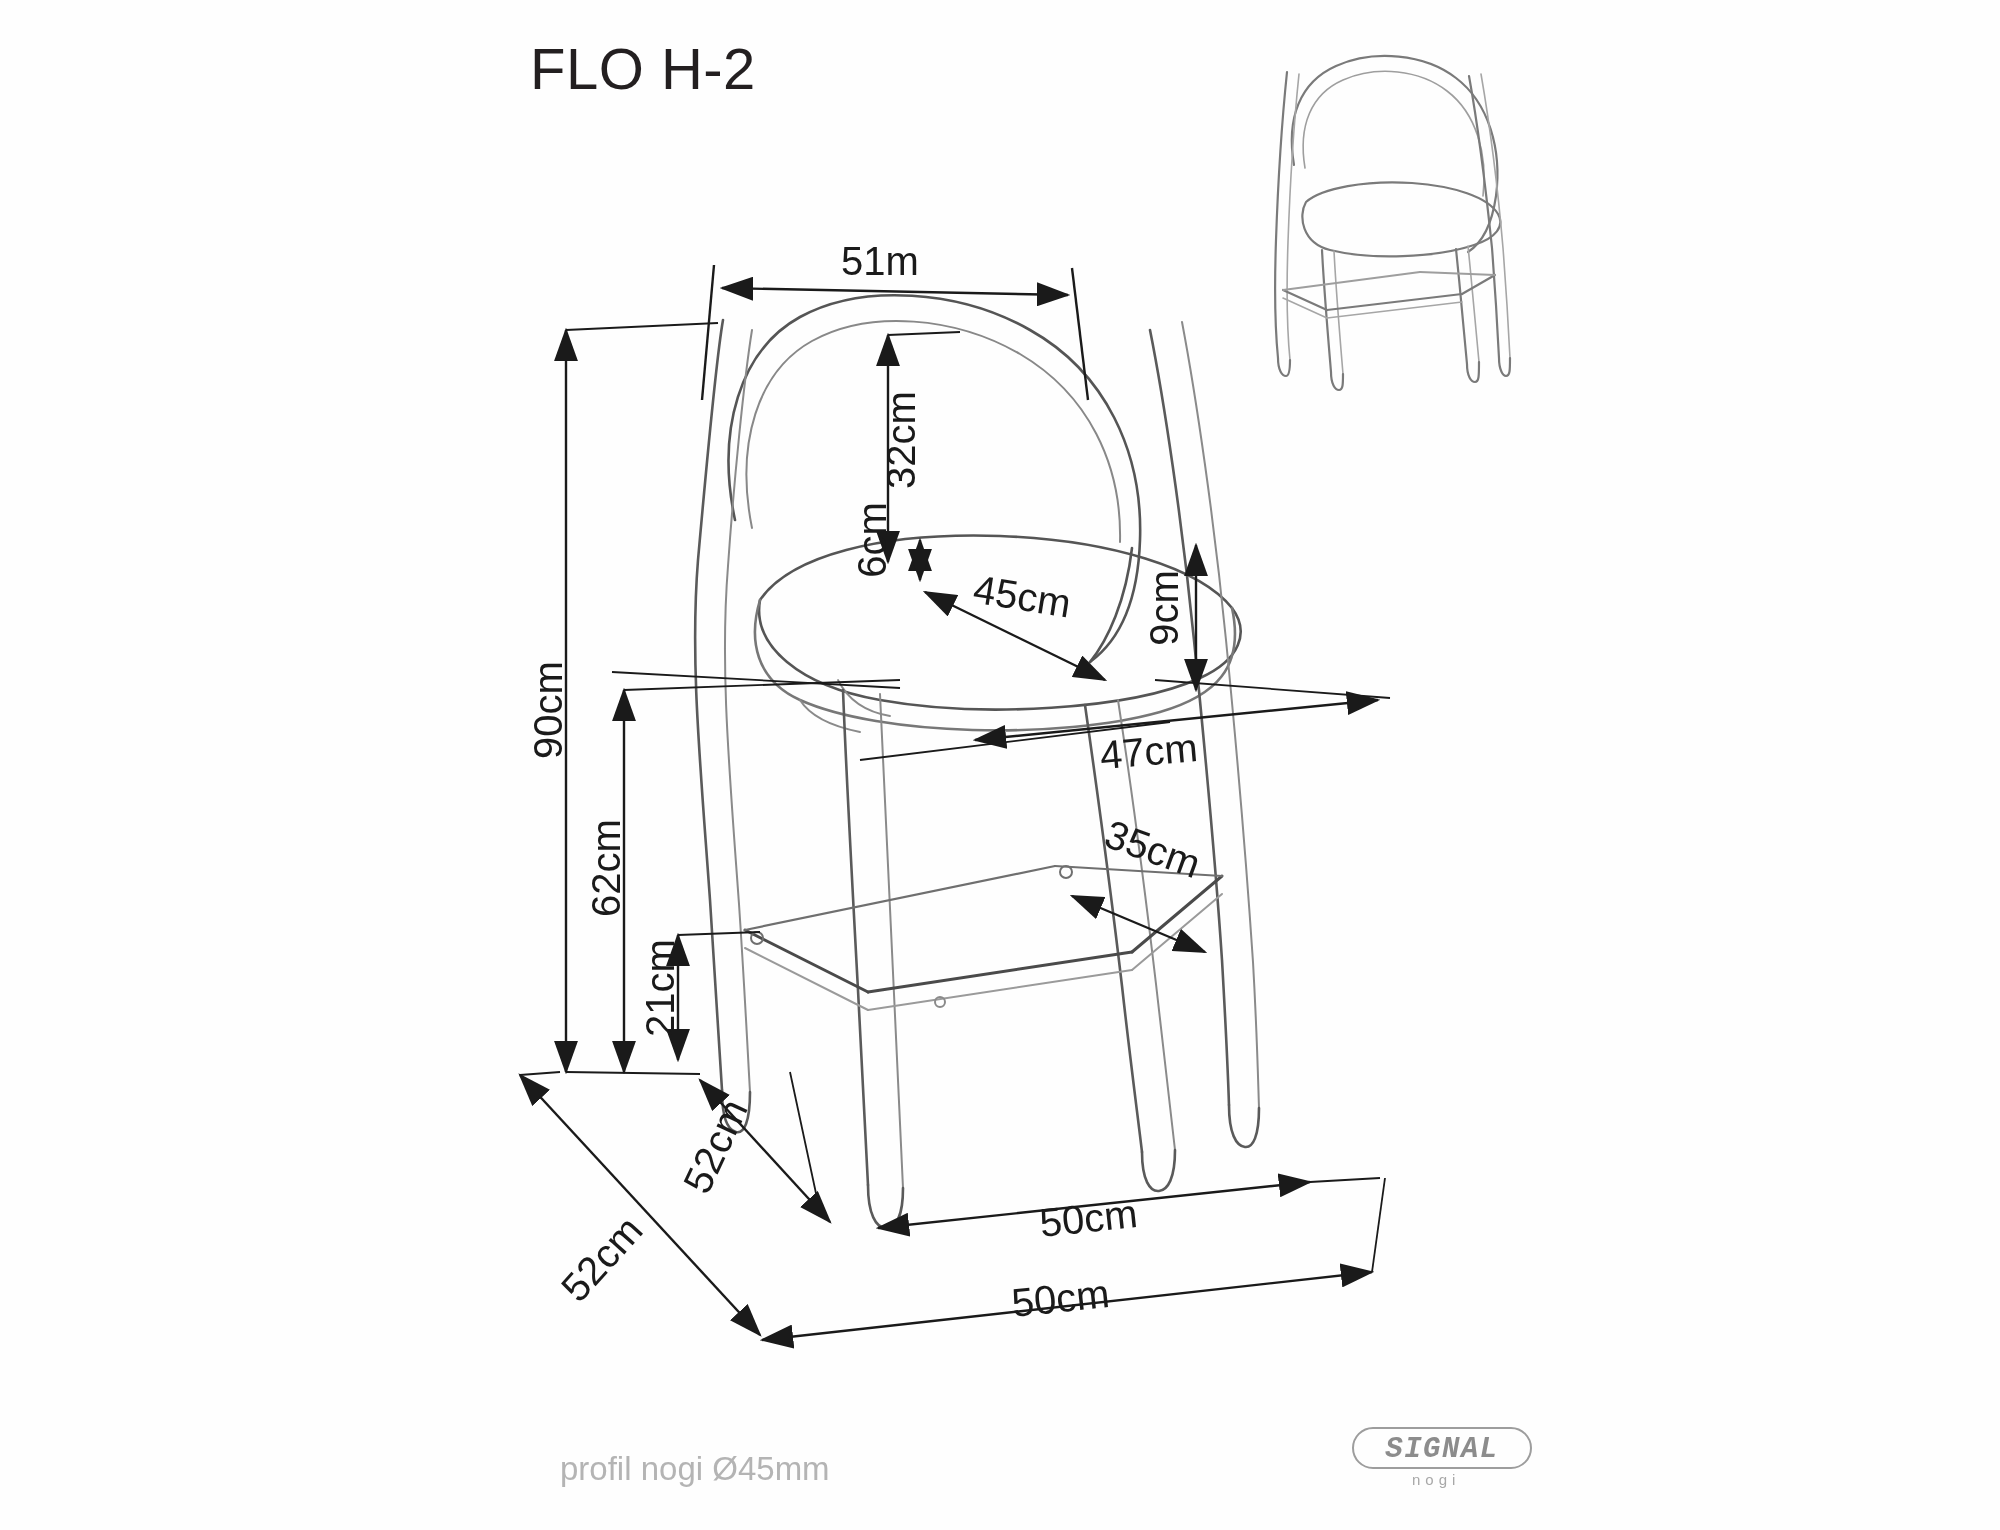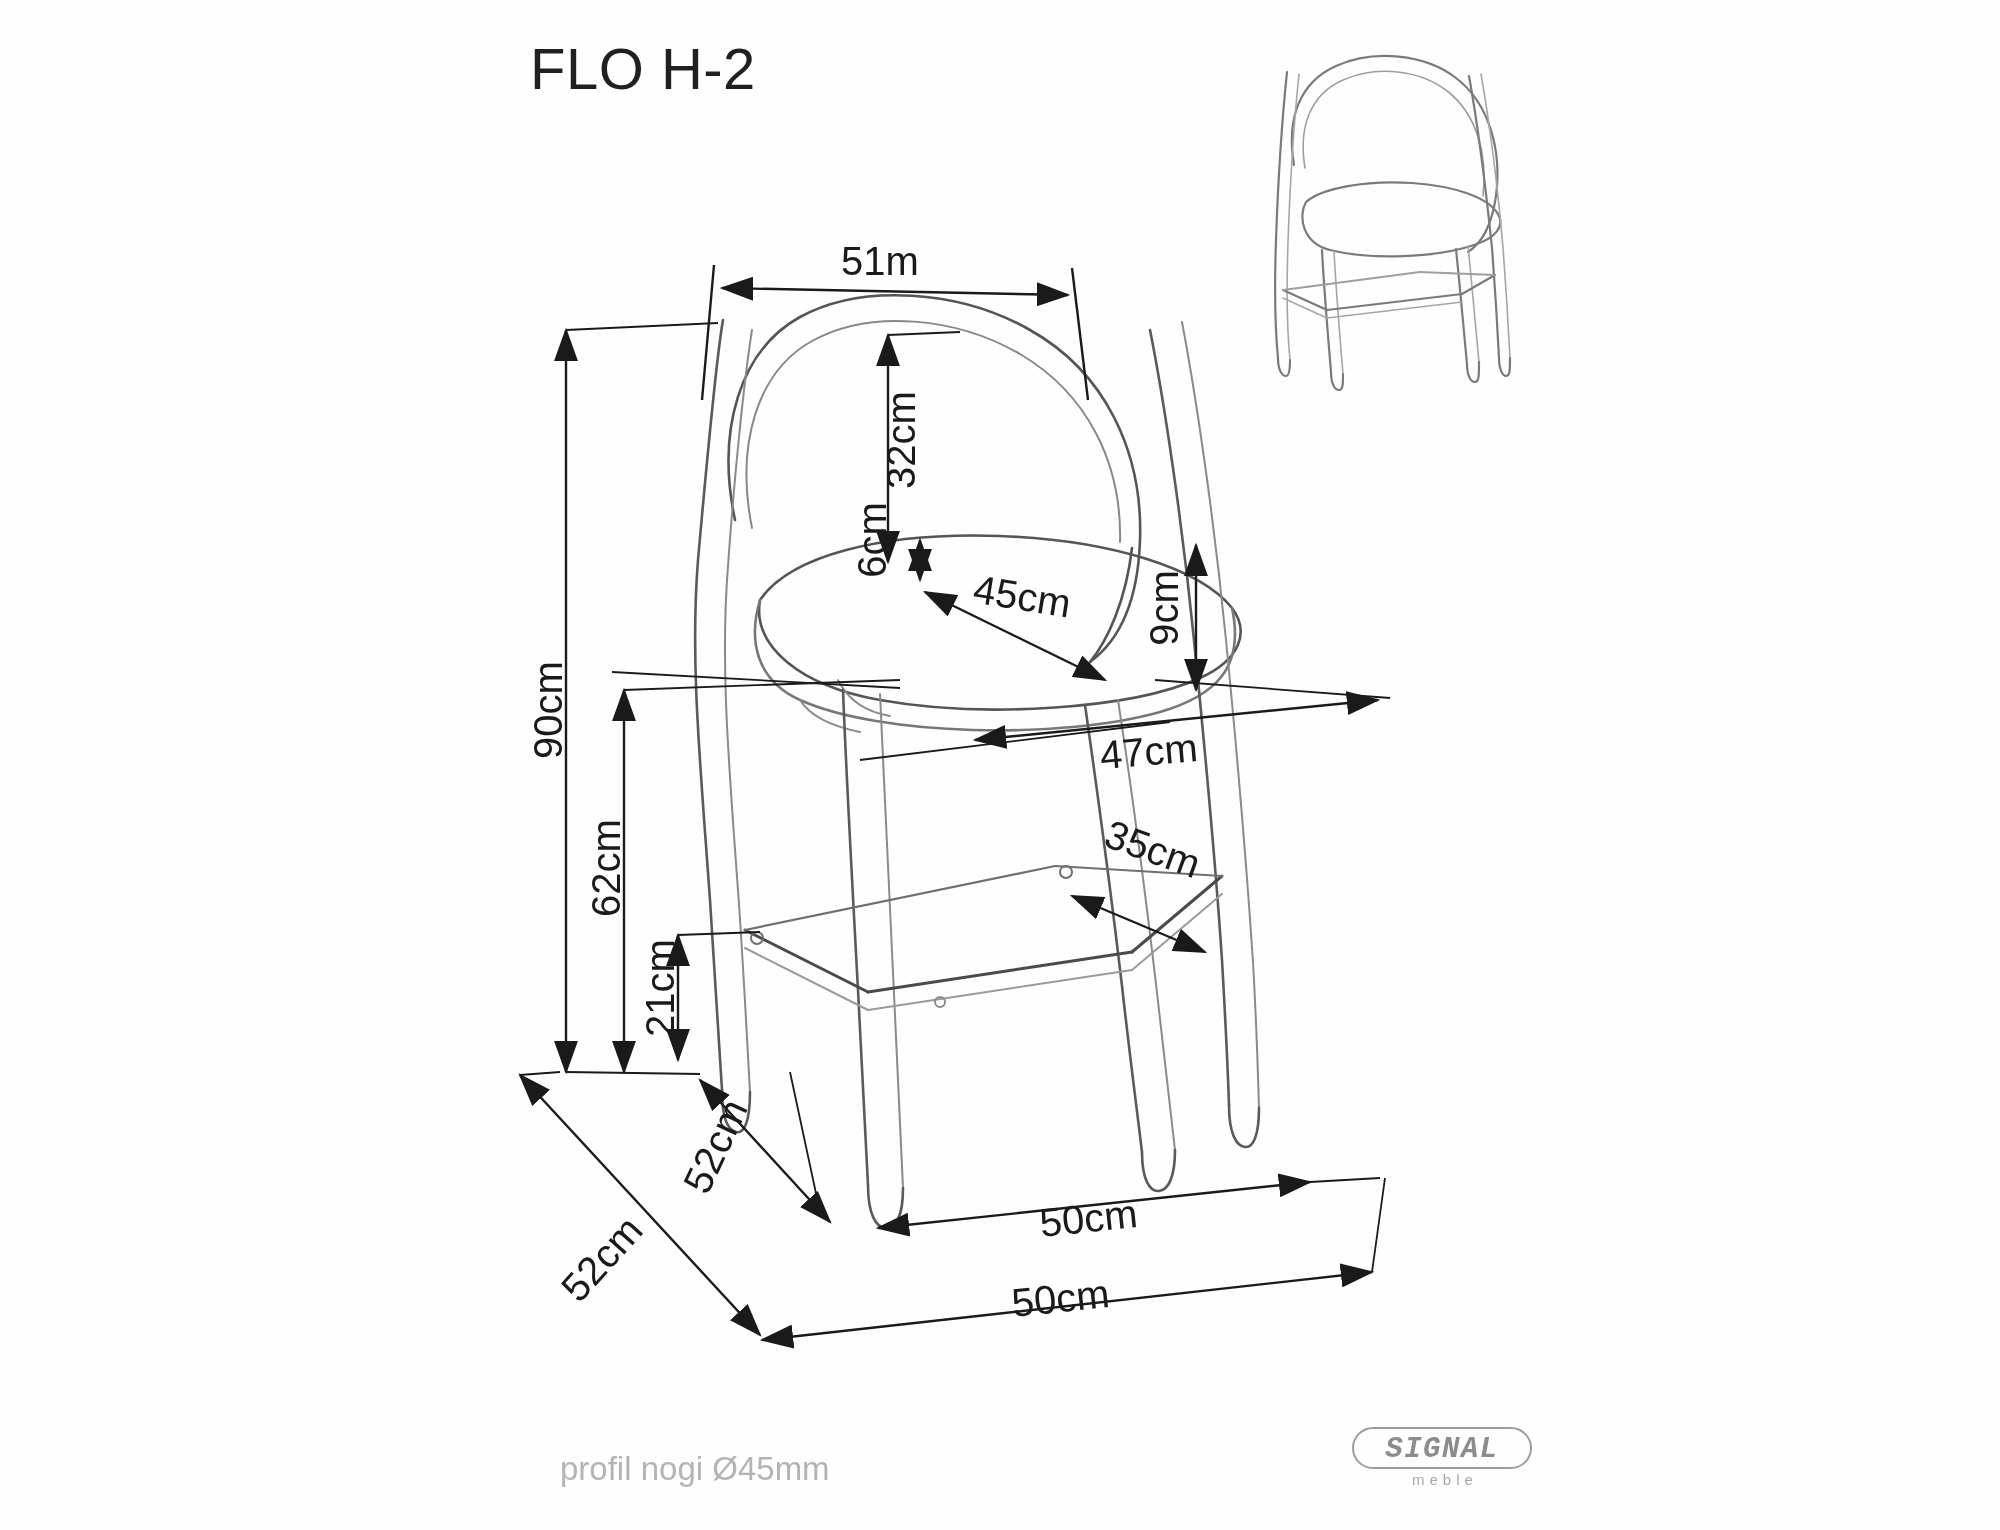--- a/index.html
+++ b/index.html
@@ -95,21 +95,21 @@
 
 <div id="sheet">
 
   <div id="page-title">FLO H-2</div>
 
   <div id="footer-note">profil nogi Ø45mm</div>
 
   <div id="brand-logo">
     <div class="logo-oval"></div>
     <div class="logo-word">SIGNAL</div>
-    <div class="logo-sub">meble</div>
+    <div class="logo-sub">nogi</div>
   </div>
 
   <svg id="drawing" viewBox="0 0 2000 1530">
     <defs>
       <marker id="arrEnd" markerWidth="14" markerHeight="10" refX="13" refY="5" orient="auto">
         <path d="M0,0 L14,5 L0,10 z" fill="#1a1a1a"></path>
       </marker>
       <marker id="arrStart" markerWidth="14" markerHeight="10" refX="1" refY="5" orient="auto">
         <path d="M14,0 L0,5 L14,10 z" fill="#1a1a1a"></path>
       </marker>

